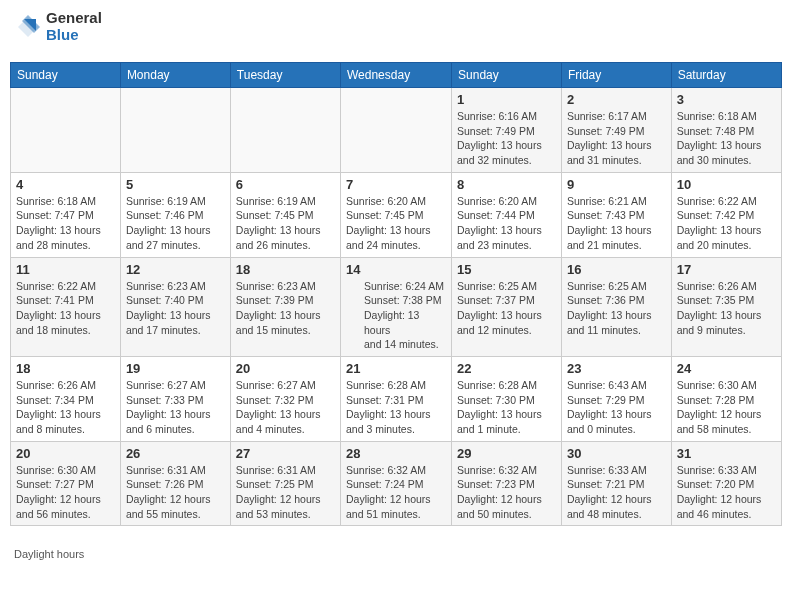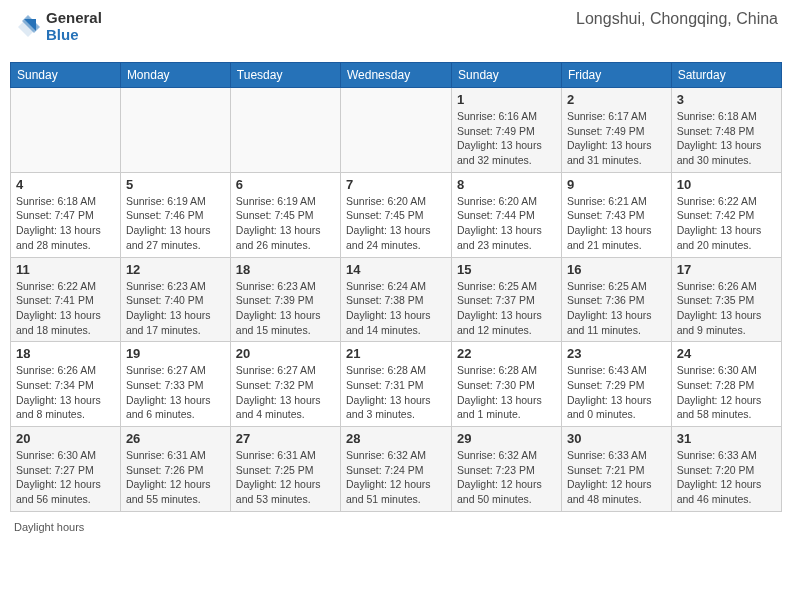--- a/index.html
+++ b/index.html
@@ -91,21 +91,21 @@
     }
     .day-info {
       color: #444;
       font-size: 10.5px;
       line-height: 1.4;
     }
     .empty-cell {
       background: #f9f9f9 !important;
     }
     .footer-area {
-      margin-top: 9px;
+      margin-top: 22px;
       font-size: 11px;
       color: #555;
       padding: 0 4px;
     }
   </style>
 </head>
 <body>
 
 <div class="header-area">
   <div class="logo-area">
@@ -114,21 +114,20 @@
       <polygon points="14,2 26,14 20,20 8,8" fill="#2672b8" opacity="0.5"></polygon>
       <polygon points="10,6 22,6 22,18" fill="#2672b8"></polygon>
       <polygon points="14,2 26,14 20,8" fill="#4a9de0"></polygon>
     </svg>
     <div class="logo-text">
       <span class="logo-general">General</span>
       <span class="logo-blue">Blue</span>
     </div>
   </div>
   <div class="title-area">
-    <div class="calendar-subtitle">Longshui, Chongqing, China</div>
   </div>
 </div>
 
 <table class="calendar-table">
   <thead>
     <tr id="weekday-header">
     <th>Sunday</th>
         <th>Monday</th>
         <th>Tuesday</th>
         <th>Wednesday</th>
@@ -233,21 +232,21 @@
         </td>
         <td>
           <span class="day-number">18</span>
           <div class="day-info" style="white-space: pre-line;">Sunrise: 6:23 AM
 Sunset: 7:39 PM
 Daylight: 13 hours
 and 15 minutes.</div>
         </td>
         <td>
           <span class="day-number">14</span>
-          <div class="day-info" style="white-space: pre-line;">Sunrise: 6:24 AM
+          <div class="day-info" style="white-space: pre-line; margin-left: 18px;">Sunrise: 6:24 AM
 Sunset: 7:38 PM
 Daylight: 13 hours
 and 14 minutes.</div>
         </td>
         <td>
           <span class="day-number">15</span>
           <div class="day-info" style="white-space: pre-line;">Sunrise: 6:25 AM
 Sunset: 7:37 PM
 Daylight: 13 hours
 and 12 minutes.</div>

